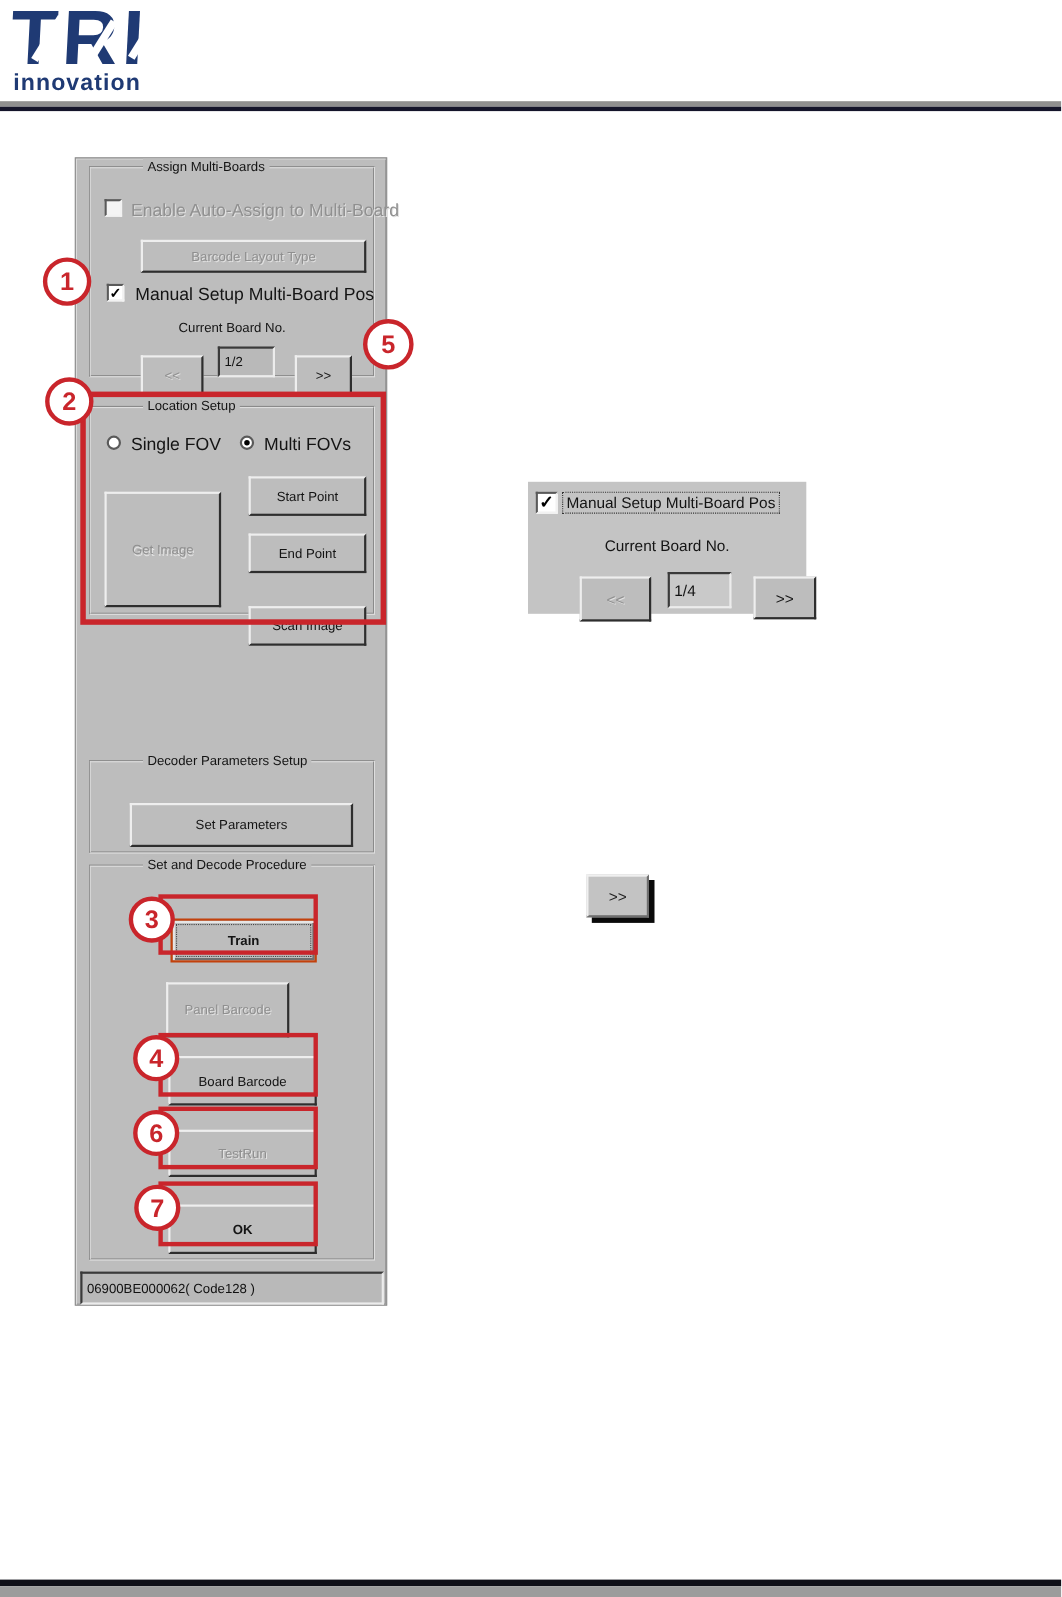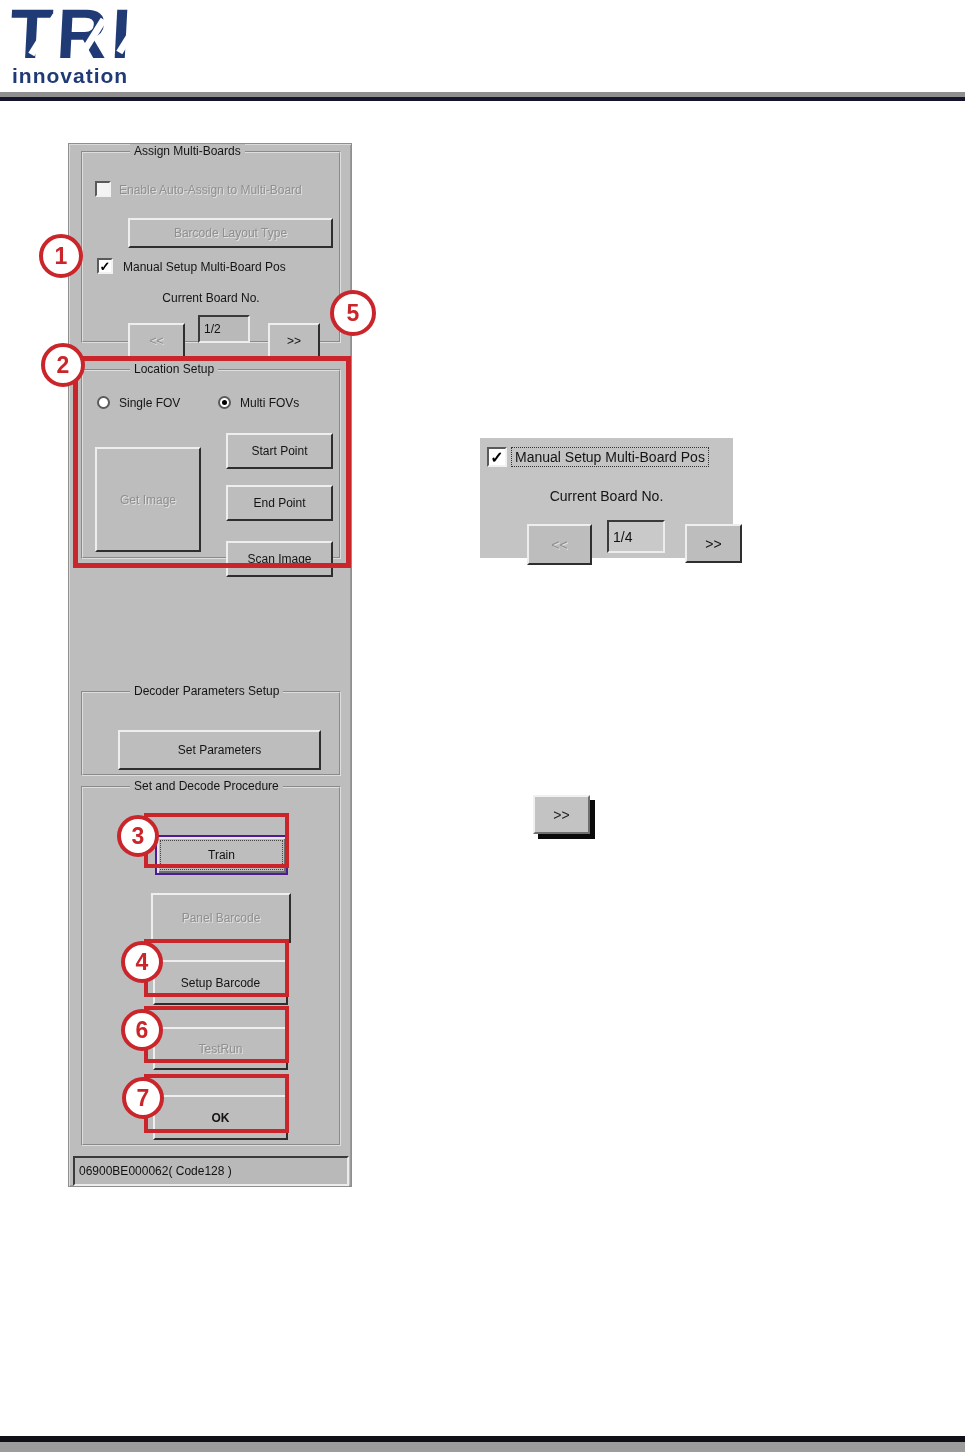--- a/index.html
+++ b/index.html
@@ -46,38 +46,38 @@
   }
   .btn {
     position:absolute; background:var(--gray);
     border-top:2px solid #eeeeee; border-left:2px solid #eeeeee;
     border-right:2px solid #2e2e2e; border-bottom:2px solid #2e2e2e;
     display:flex; align-items:center; justify-content:center;
     font-size:12px; color:#141414; cursor:pointer; white-space:nowrap;margin-top:12px;
   }
   .btn.disabled { color:#8f8f8f; text-shadow:1px 1px 0 #e2e2e2; }
   .btn.focused {
-    border:2px solid #4c1d95;
+    border:2px solid #c2410c;
     box-shadow: inset 2px 2px 0 #e6e6e6, inset -2px -2px 0 #6f6f6f;
-    outline:1px dotted #444; outline-offset:-6px;
+    outline:1px dotted #444; outline-offset:-6px;font-weight:bold;
   }
   .sunken {
     position:absolute; background:#b9b9b9;
     border-top:2px solid #3a3a3a; border-left:2px solid #3a3a3a;
     border-bottom:2px solid #ececec; border-right:2px solid #ececec;
     display:flex; align-items:center; font-size:12px; color:#111; padding-left:4px;
   }
   .checkbox {
     position:absolute; width:16px; height:16px; background:#ffffff;
     border-top:2px solid #5a5a5a; border-left:2px solid #5a5a5a;
     border-bottom:2px solid #f2f2f2; border-right:2px solid #f2f2f2;
     display:flex; align-items:center; justify-content:center;
     font-size:13px; font-weight:bold; color:#000; cursor:pointer;
   }
-  .cblabel { position:absolute; font-size:12px; color:#141414; white-space:nowrap; }
+  .cblabel { position:absolute; font-size:16px; color:#141414; white-space:nowrap; }
   .cblabel.disabled { color:#909090; text-shadow:1px 1px 0 #e0e0e0; }
   .radio {
     position:absolute; width:13px; height:13px; border-radius:50%;
     background:#fff; border:2px solid #5a5a5a;
     display:flex; align-items:center; justify-content:center; cursor:pointer;
   }
   .radio-dot { width:5px; height:5px; border-radius:50%; background:#000; }
   .lbl { position:absolute; font-size:12px; color:#141414; white-space:nowrap; }
 
   
@@ -149,35 +149,35 @@
       <span class="cblabel" style="left:36px; top:25px;">Single FOV</span>
 
       <span class="radio" style="left:135px; top:25px;">
         <span class="radio-dot"></span>
       </span>
       <span class="cblabel" style="left:157px; top:25px;">Multi FOVs</span>
 
       <div class="btn disabled" style="left:12px; top:64px; width:106px; height:105px;">Get Image</div>
       <div class="btn" style="left:143px; top:50px; width:107px; height:36px;">Start Point</div>
       <div class="btn" style="left:143px; top:102px; width:107px; height:36px;">End Point</div>
-      <div class="btn" style="left:143px; top:158px; width:107px; height:36px;">Scan Image</div>
+      <div class="btn" style="left:143px; top:168px; width:107px; height:36px;">Scan Image</div>
     </div>
 
 
     <div class="groupbox" style="left:12px; top:547px; width:260px; height:85px;">
       <span class="grouplabel">Decoder Parameters Setup</span>
       <div class="btn" style="left:35px; top:25px; width:203px; height:40px;">Set Parameters</div>
     </div>
 
     <div class="groupbox" style="left:12px; top:642px; width:260px; height:360px;">
       <span class="grouplabel">Set and Decode Procedure</span>
 
       <div class="btn focused" style="left:72px; top:35px; width:133px; height:40px;">Train</div>
-      <div class="btn disabled" style="left:68px; top:93px; width:140px; height:50px;">Panel Barcode</div>
-      <div class="btn" style="left:70px; top:160px; width:135px; height:45px;">Setup Barcode</div>
+      <div class="btn disabled" style="left:68px; top:93px; width:112px; height:50px;">Panel Barcode</div>
+      <div class="btn" style="left:70px; top:160px; width:135px; height:45px;">Board Barcode</div>
       <div class="btn disabled" style="left:70px; top:227px; width:135px; height:43px;">TestRun</div>
       <div class="btn" style="left:70px; top:295px; width:135px; height:45px;font-weight:bold;">OK</div>
     </div>
 
     <div class="redrect" style="left:75px; top:669px; width:145px; height:55px;"></div>
     <div class="redrect" style="left:75px; top:795px; width:145px; height:58px;"></div>
     <div class="redrect" style="left:75px; top:862px; width:145px; height:57px;"></div>
     <div class="redrect" style="left:75px; top:930px; width:145px; height:59px;"></div>
 
     <div class="sunken" style="left:4px; top:1012px; width:276px; height:30px;">06900BE000062( Code128 )</div>

